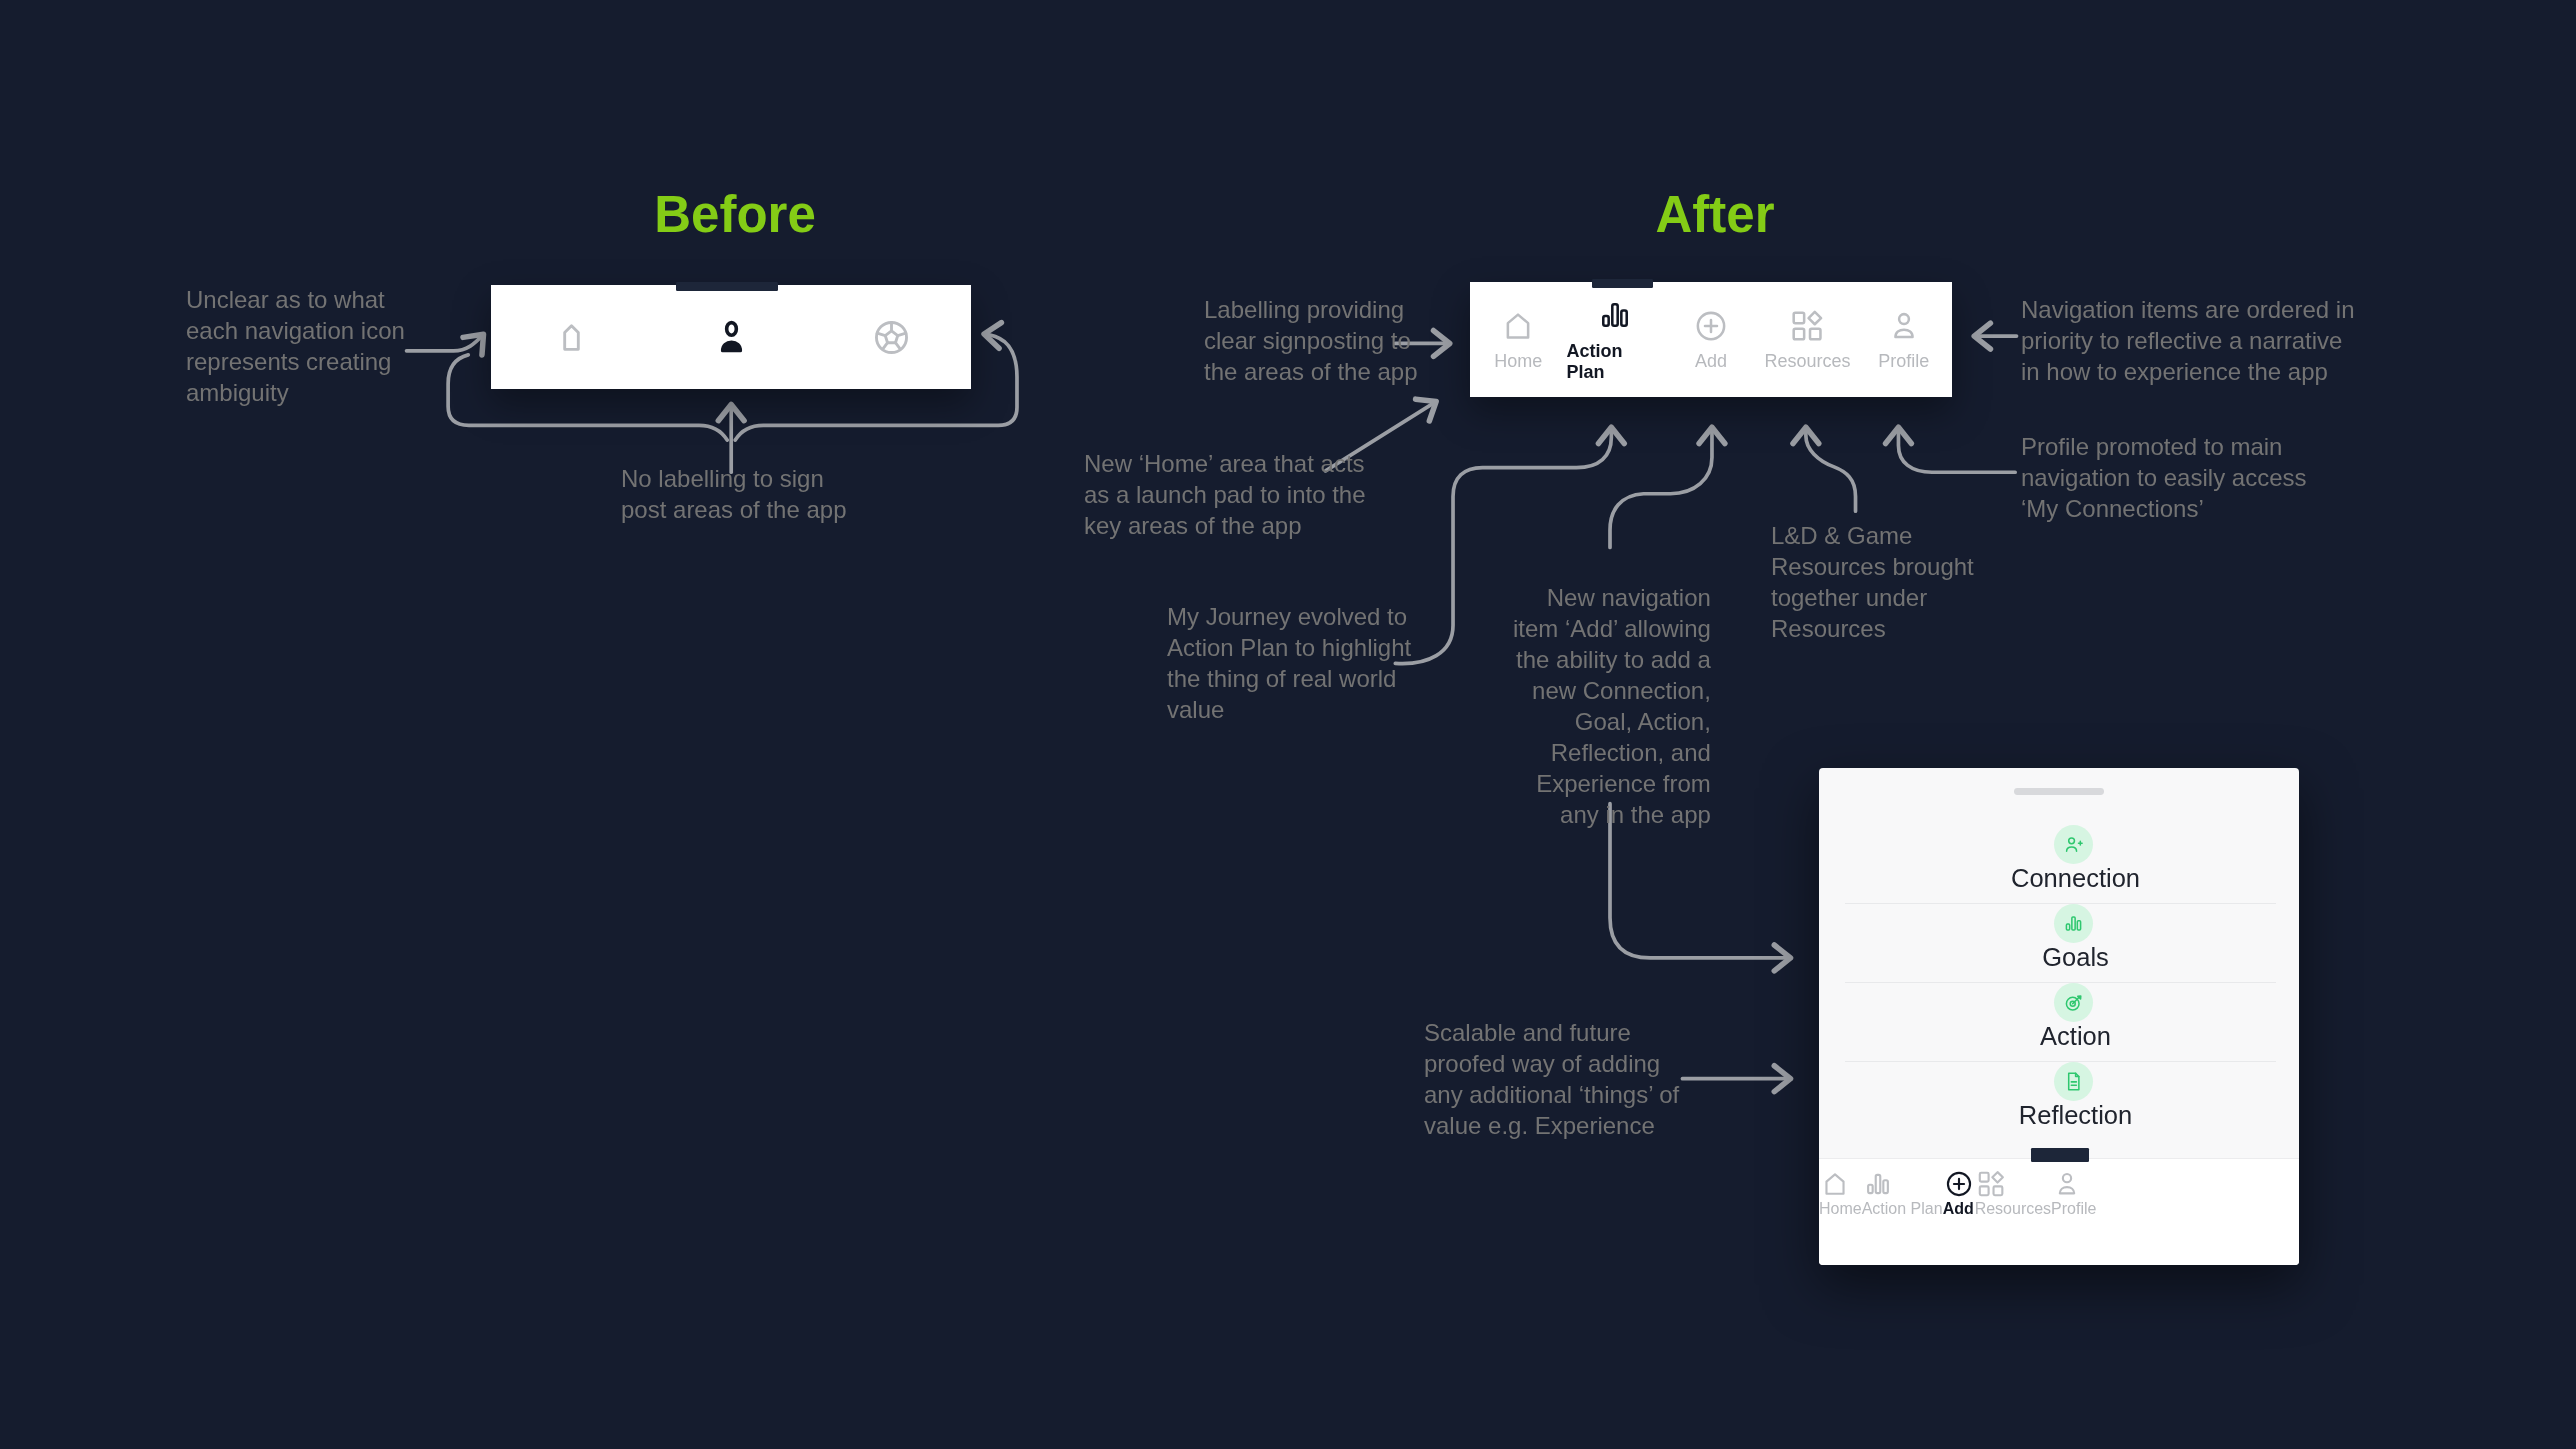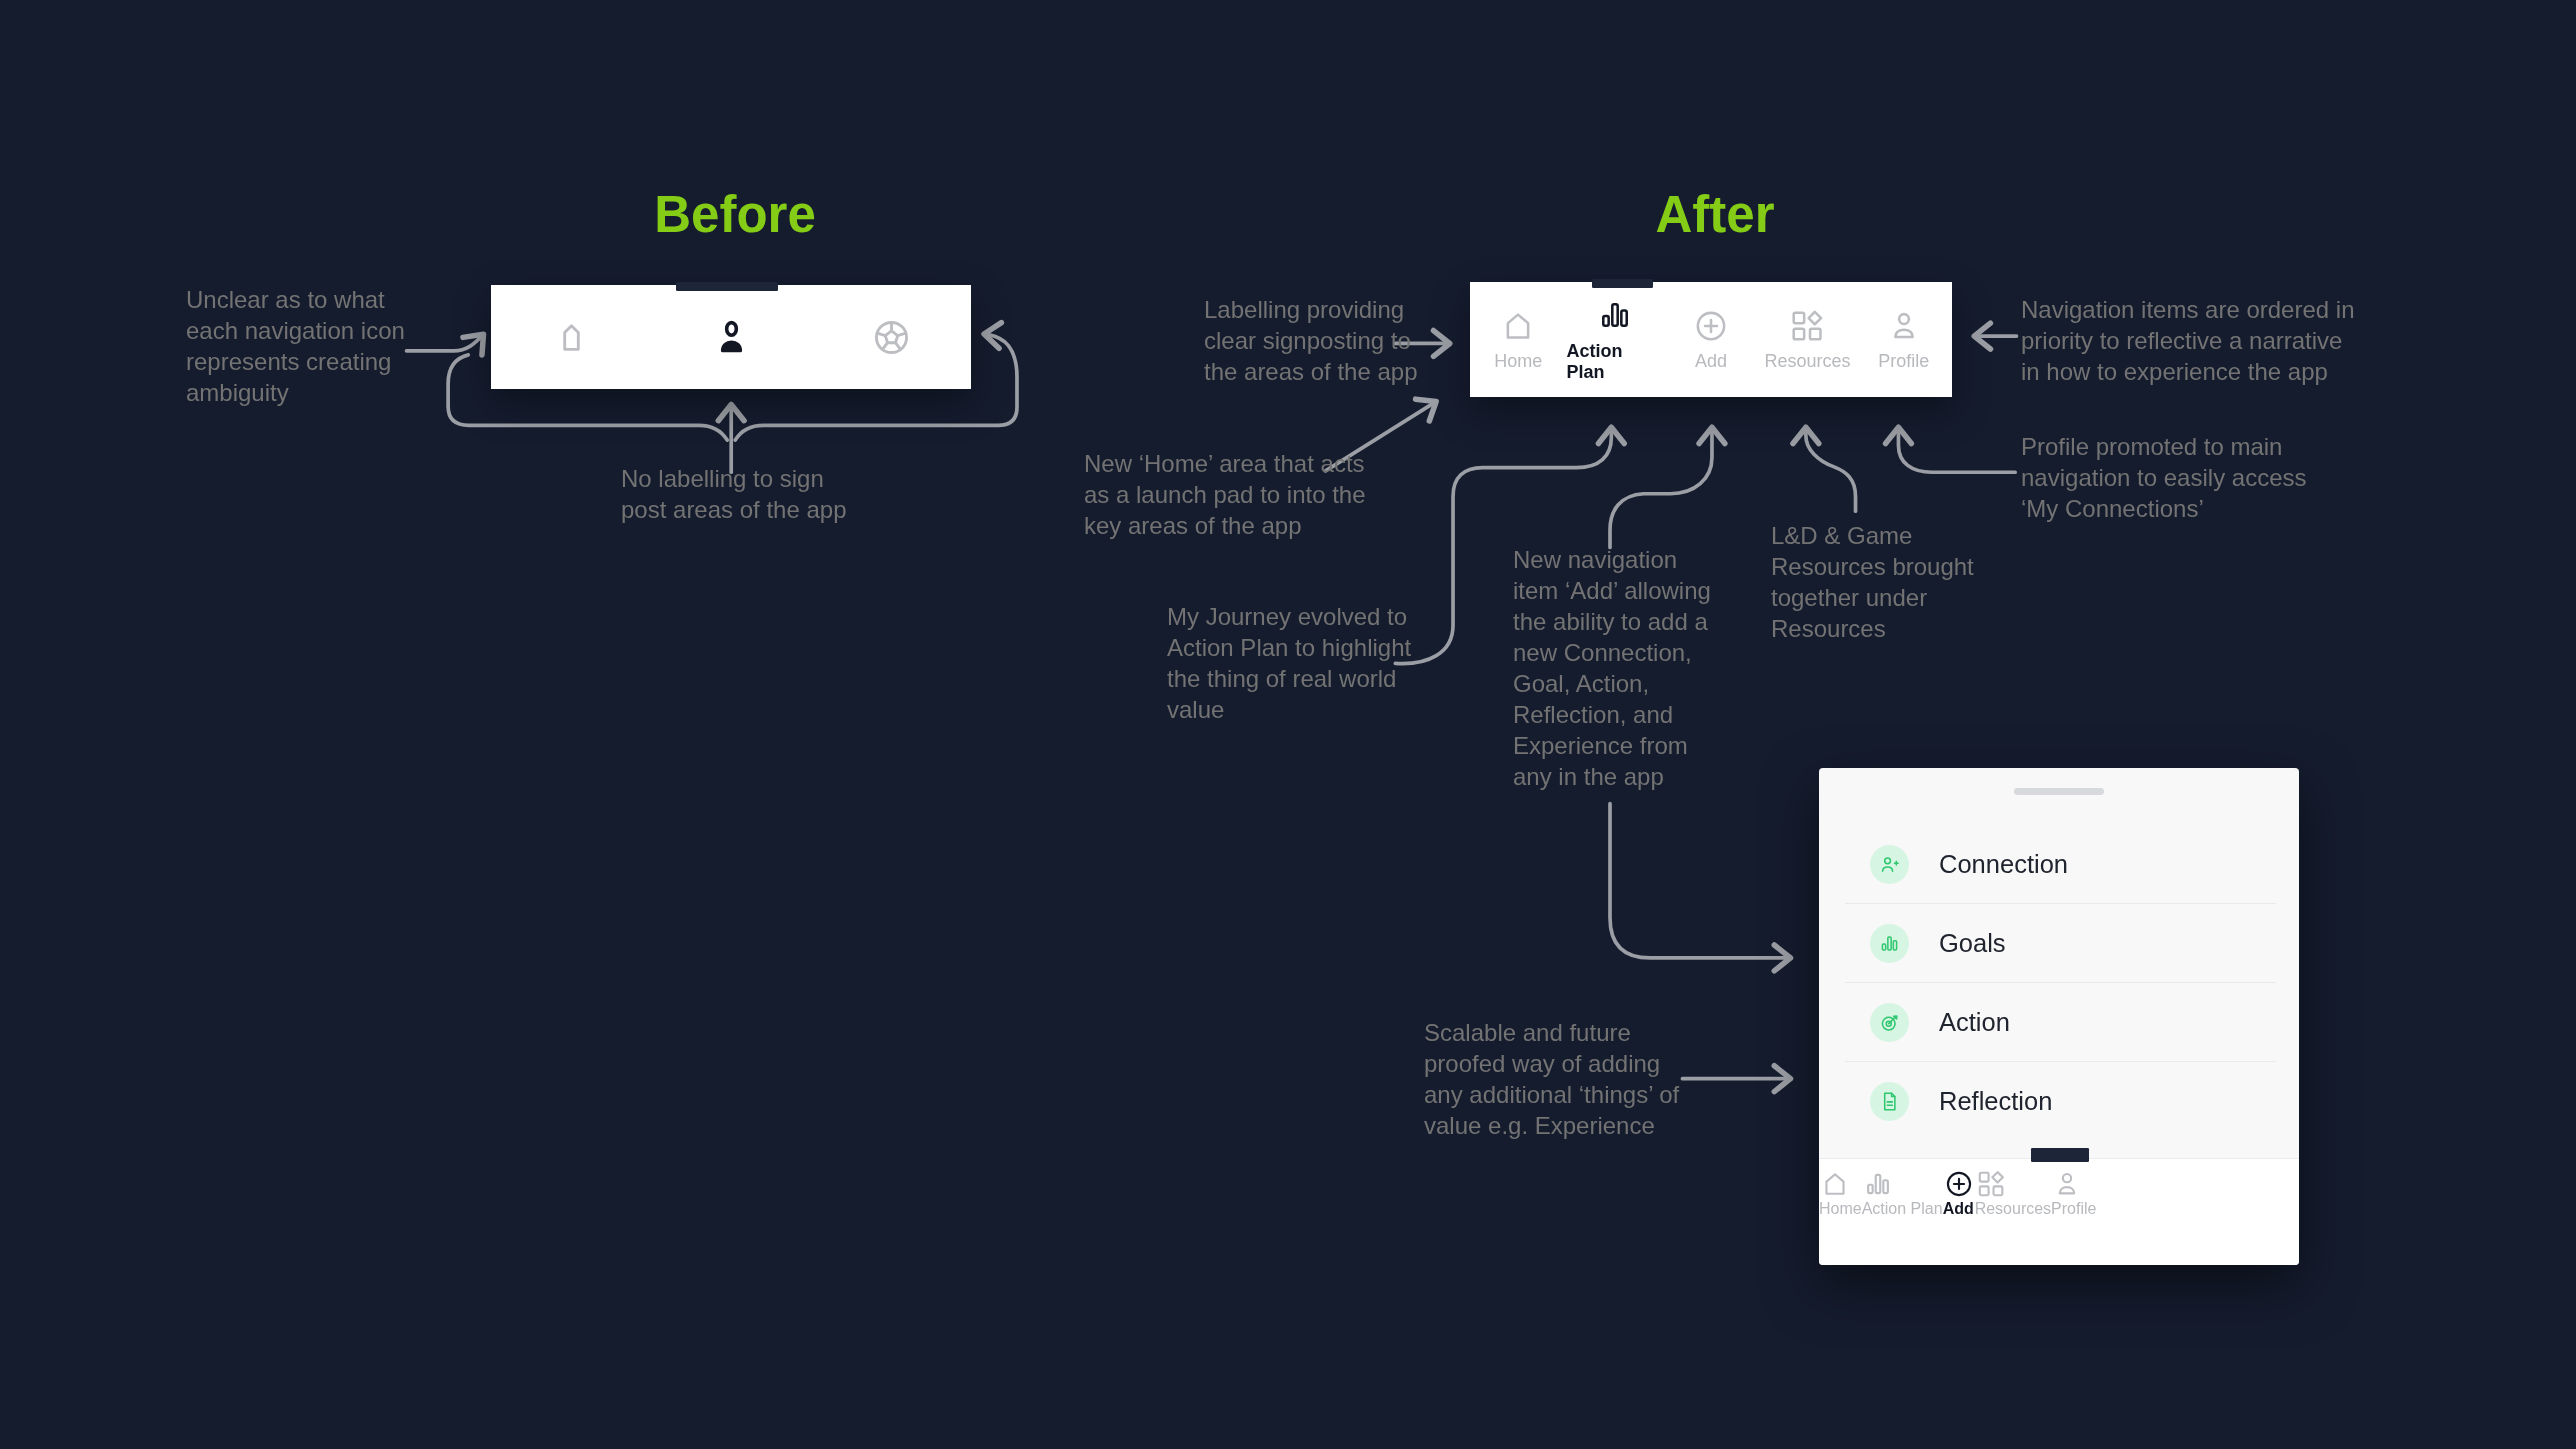--- a/index.html
+++ b/index.html
@@ -25,21 +25,21 @@
 
   
   .after-bar .icon{width:38px;height:38px;}
 
   
   .modal{position:absolute;left:1819px;top:768px;width:480px;height:497px;background:#f8f8f9;
          border-radius:4px;box-shadow:0 20px 54px rgba(0,0,0,.5);}
   .handle{position:absolute;left:50%;transform:translateX(-50%);top:20px;width:90px;height:6.7px;
           border-radius:3.4px;background:#d8d9dc;}
   .sheet-list{position:absolute;left:26px;right:23px;top:57px;}
-  .sheet-row{height:78px;display:flex;align-items:center;border-bottom:1.3px solid #e8e9eb;}
+  .sheet-row{height:78px;display:flex;align-items:center;border-bottom:1.3px solid #e8e9eb;flex-direction:column;}
   .sheet-row:last-child{border-bottom:none;}
   .g-circle{width:39px;height:39px;border-radius:50%;background:#d6f5e2;margin-left:25px;
             display:flex;align-items:center;justify-content:center;color:#2fc76f;}
   .g-circle svg{width:23px;height:23px;fill:none;stroke:currentColor;stroke-width:1.6;
                 stroke-linecap:round;stroke-linejoin:round;}
   .sheet-label{margin-left:30px;font-size:25.5px;color:#20242e;font-weight:500;}
   .modal-nav{position:absolute;left:0;right:0;bottom:0;top:390px;background:#ffffff;
              border-top:1.3px solid #ececee;display:flex;border-radius:0 0 4px 4px;}
   .modal-nav .slot{padding-top:9.4px;justify-content:flex-start;}
   .modal-nav .icon{width:32px;height:32px;}
@@ -108,21 +108,21 @@
 navigation to easily access
 ‘My Connections’</div>
   <div class="note" style="left:1771px;top:520px;">L&amp;D &amp; Game
 Resources brought
 together under
 Resources</div>
   <div class="note" style="left:1167px;top:601px;">My Journey evolved to
 Action Plan to highlight
 the thing of real world
 value</div>
-  <div class="note" style="left:1513px;top:544px;">New navigation
+  <div class="note" style="left:1513px;top:582px;text-align:right;">New navigation
 item ‘Add’ allowing
 the ability to add a
 new Connection,
 Goal, Action,
 Reflection, and
 Experience from
 any in the app</div>
   <div class="note" style="left:1424px;top:1017px;">Scalable and future
 proofed way of adding
 any additional ‘things’ of

